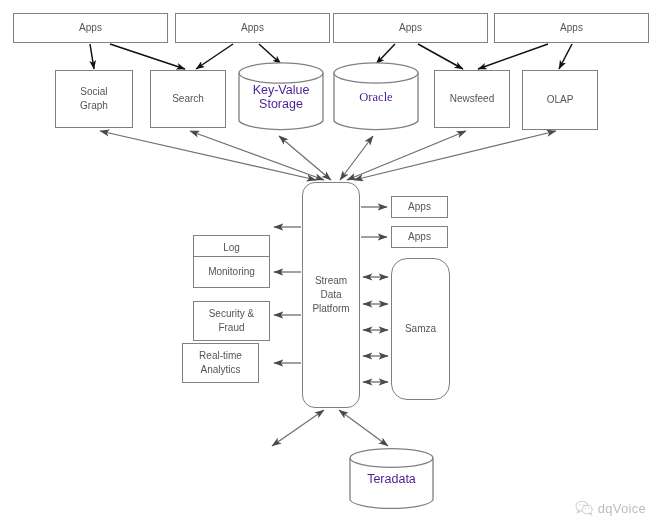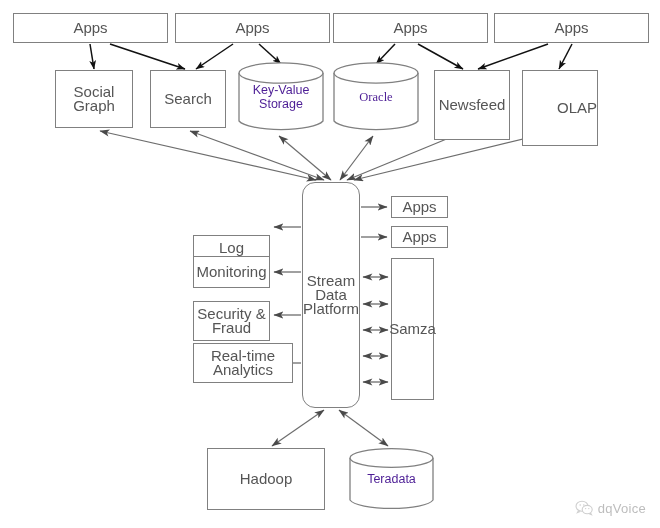--- a/index.html
+++ b/index.html
@@ -23,21 +23,21 @@
     height: 528px;
   }
   .node {
     position: absolute;
     box-sizing: border-box;
     display: flex;
     align-items: center;
     justify-content: center;
     text-align: center;
     color: #555555;
-    font-size: 15px;
+    font-size: 10px;
     line-height: 14px;
     z-index: 3;
   }
   .node.box {
     border: 1.3px solid #808080;
     background: #ffffff;
   }
   .cyl {
     position: absolute;
     z-index: 3;
@@ -178,62 +178,59 @@
   </div>
 
   <div class="cyl" style="left:333px; top:62px; width:86px; height:70px;font-family:Liberation Serif, serif;">
     <svg width="86" height="70" viewBox="0 0 86 70" xmlns="http://www.w3.org/2000/svg">
       <path d="M1,11 L1,59 A43,11 0 0 0 85,59 L85,11" fill="#ffffff" stroke="#808080" stroke-width="1.3"></path>
       <ellipse cx="43" cy="11" rx="42" ry="10.2" fill="#ffffff" stroke="#808080" stroke-width="1.3"></ellipse>
     </svg>
     <div class="cyl-label" style="white-space:pre-line;">Oracle</div>
   </div>
 
-  <div class="node box" style="left:434px; top:70px; width:76px; height:70px;">
+  <div class="node box" style="left:434px; top:70px; width:76px; height:58px;">
     <span class="lbl">Newsfeed</span>
   </div>
-  <div class="node box" style="left:522px; top:70px; width:76px; height:76px;justify-content:flex-end;">
+  <div class="node box" style="left:522px; top:70px; width:76px; height:60px;">
     <span class="lbl">OLAP</span>
   </div>
 
   <div class="node box" style="left:302px; top:182px; width:58px; height:226px;border-radius:13px;">
     <span class="lbl">Stream
 Data
 Platform</span>
   </div>
 
   <div class="node box" style="left:193px; top:207px; width:77px; height:40px;margin-top:28px;">
     <span class="lbl">Log
 Search</span>
   </div>
   <div class="node box" style="left:193px; top:256px; width:77px; height:32px;">
     <span class="lbl">Monitoring</span>
   </div>
   <div class="node box" style="left:193px; top:301px; width:77px; height:40px;">
     <span class="lbl">Security &amp;
 Fraud</span>
   </div>
-  <div class="node box" style="left:193px; top:343px; width:100px; height:40px;align-items:center;">
+  <div class="node box" style="left:182px; top:343px; width:77px; height:40px;align-items:center;">
     <span class="lbl">Real-time
 Analytics</span>
   </div>
 
   <div class="node box" style="left:391px; top:196px; width:57px; height:22px;">
     <span class="lbl">Apps</span>
   </div>
   <div class="node box" style="left:391px; top:226px; width:57px; height:22px;">
     <span class="lbl">Apps</span>
   </div>
-  <div class="node box" style="left:391px; top:258px; width:43px; height:142px;">
+  <div class="node box" style="left:391px; top:258px; width:59px; height:142px;border-radius:16px;">
     <span class="lbl">Samza</span>
   </div>
 
-  <div class="node box" style="left:207px; top:448px; width:118px; height:62px;">
-    <span class="lbl">Hadoop</span>
-  </div>
 
   <div class="cyl" style="left:349px; top:448px; width:85px; height:62px;">
     <svg width="85" height="62" viewBox="0 0 85 62" xmlns="http://www.w3.org/2000/svg">
       <path d="M1,10 L1,52 A42,10 0 0 0 84,52 L84,10" fill="#ffffff" stroke="#808080" stroke-width="1.3"></path>
       <ellipse cx="42.5" cy="10" rx="41.5" ry="9.3" fill="#ffffff" stroke="#808080" stroke-width="1.3"></ellipse>
     </svg>
     <div class="cyl-label">Teradata</div>
   </div>
 
   <div id="watermark">

